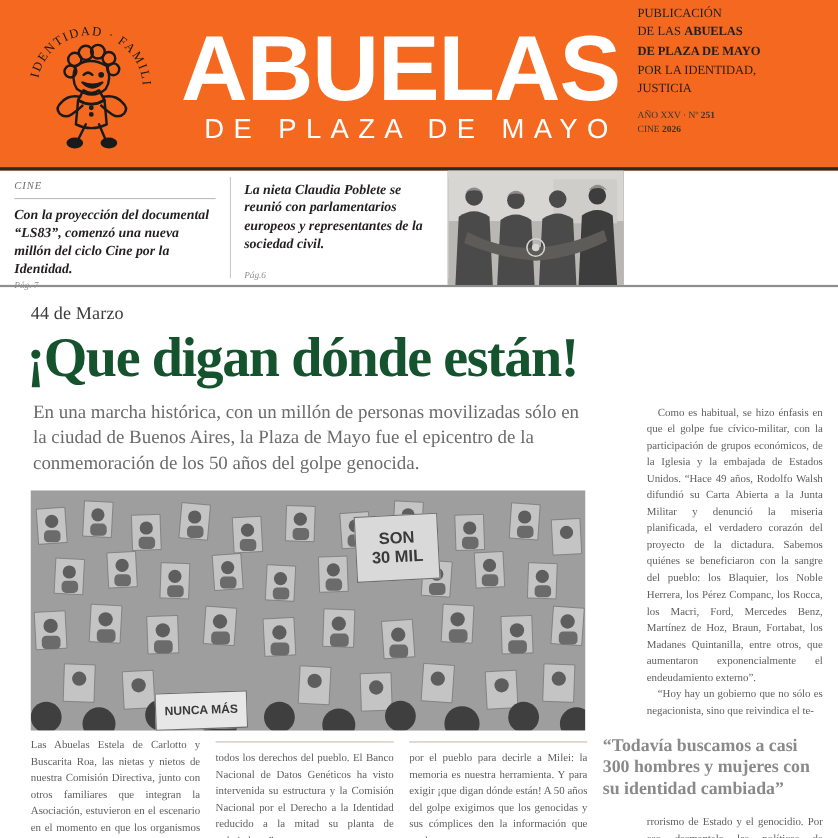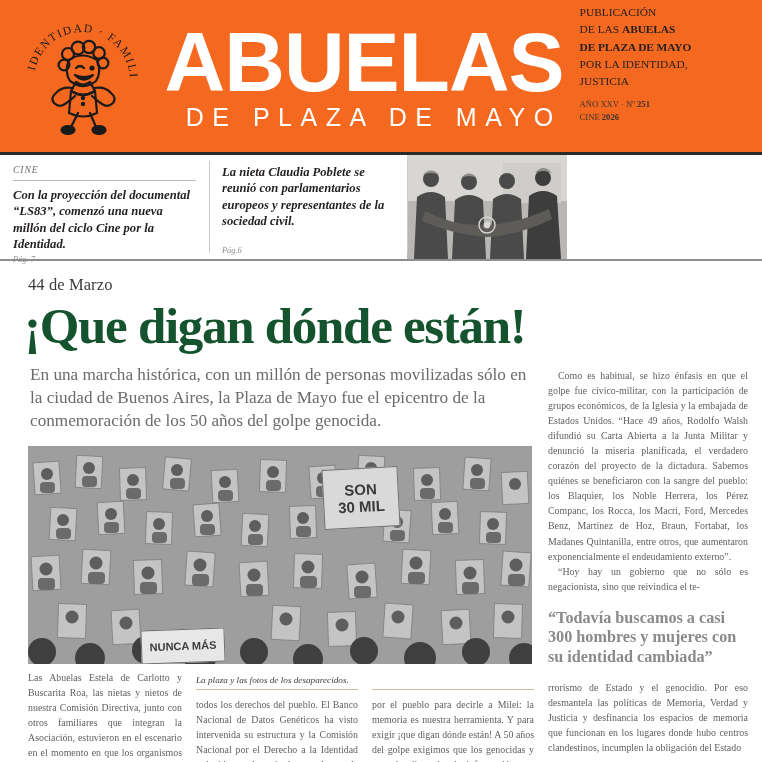--- a/index.html
+++ b/index.html
@@ -111,20 +111,21 @@
 
   .lower-cols{display:flex;gap:14px;padding-top:6px;}
   .lcol{width:166px;font-size:9.9px;line-height:1.52;color:#5f5f5f;text-align:justify;}
   .lcol p{margin:0;}
   .lcol.sep{border-top:1px solid #d3b9a8;padding-top:7px;}
   .cap-col{width:338px;}
 
   .rtext{
     font-size:9.9px;line-height:1.52;color:#5f5f5f;text-align:justify;
     padding-top:16px;
+    margin-left:40px;
   }
   .rtext p{margin:0;text-indent:10px;}
   .rtext p + p{margin-top:0;}
 
   .pullquote{
     font-weight:bold;font-size:16.2px;line-height:1.2;color:#8a8a8a;
     padding:15px 0 13px 0;
   }
 
   
@@ -411,21 +412,20 @@
           </div>
           <div class="sign sign-nunca">NUNCA MÁS</div>
         </div>
 
         <div class="lower-cols">
           <div class="lcol">
             <p>Las Abuelas Estela de Carlotto y Buscarita Roa, las nietas y nietos de nuestra Comisión Directiva, junto con otros familiares que integran la Asociación, estuvieron en el escenario en el momento en que los organismos leyeron su documento consensuado, que incluyó, como siempre, un contundente pronun-</p>
           </div>
 
           <div class="cap-col">
-            <div class="photo-caption">La plaza y las fotos de los desaparecidos.</div>
             <div class="lower-cols" style="padding-top:4px;">
               <div class="lcol sep">
                 <p>todos los derechos del pueblo. El Banco Nacional de Datos Genéticos ha visto intervenida su estructura y la Comisión Nacional por el Derecho a la Identidad reducido a la mitad su planta de trabajadores”.</p>
 
               </div>
               <div class="lcol sep">
                 <p>por el pueblo para decirle a Milei: la memoria es nuestra herramienta. Y para exigir ¡que digan dónde están! A 50 años del golpe exigimos que los genocidas y sus cómplices den la información que oculta-</p>
 
               </div>
             </div>

